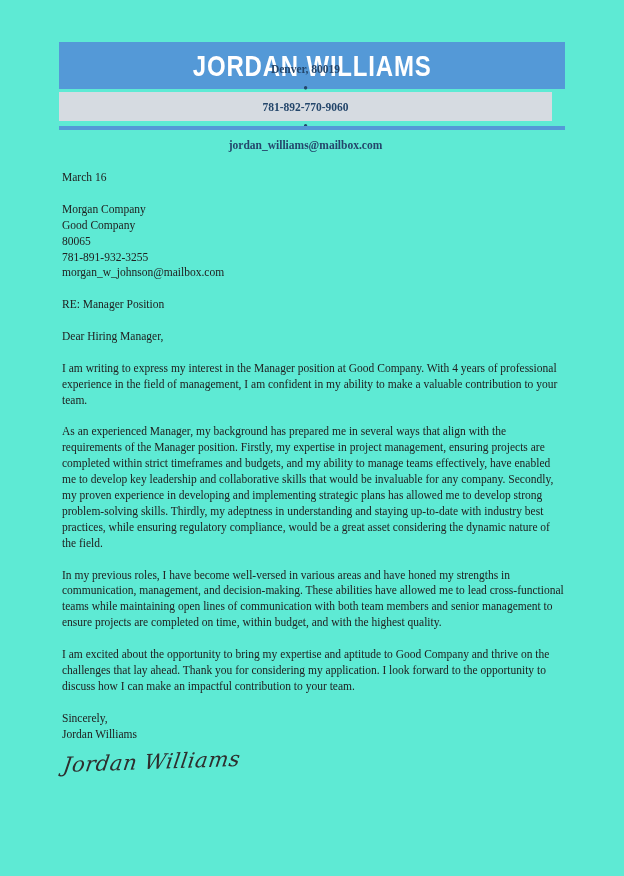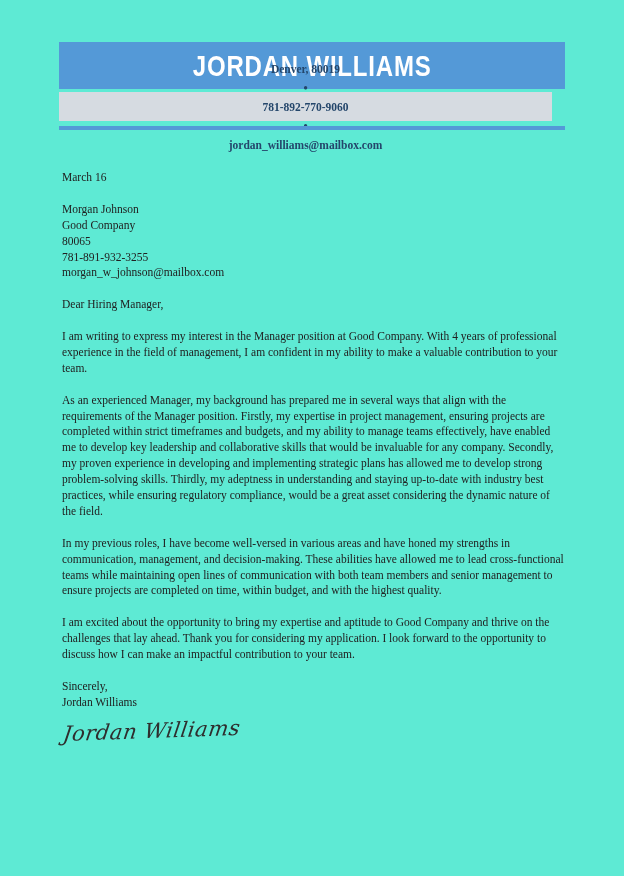--- a/index.html
+++ b/index.html
@@ -84,27 +84,28 @@
     <span class="sep">•</span>
     <span>jordan_williams@mailbox.com</span>
   </div>
 
   <div class="accent-line"></div>
 
   <main class="letter">
     <p class="block">March 16</p>
 
     <div class="block">
-      <div>Morgan Johnson</div>
+      <div>Morgan Company</div>
       <div>Good Company</div>
       <div>80065</div>
       <div>781-891-932-3255</div>
       <div>morgan_w_johnson@mailbox.com</div>
     </div>
 
+    <p class="block">RE: Manager Position</p>
 
     <p class="block">Dear Hiring Manager,</p>
 
     <p class="block">I am writing to express my interest in the Manager position at Good Company. With 4 years of professional experience in the field of management, I am confident in my ability to make a valuable contribution to your team.</p>
     <p class="block">As an experienced Manager, my background has prepared me in several ways that align with the requirements of the Manager position. Firstly, my expertise in project management, ensuring projects are completed within strict timeframes and budgets, and my ability to manage teams effectively, have enabled me to develop key leadership and collaborative skills that would be invaluable for any company. Secondly, my proven experience in developing and implementing strategic plans has allowed me to develop strong problem-solving skills. Thirdly, my adeptness in understanding and staying up-to-date with industry best practices, while ensuring regulatory compliance, would be a great asset considering the dynamic nature of the field.</p>
     <p class="block">In my previous roles, I have become well-versed in various areas and have honed my strengths in communication, management, and decision-making. These abilities have allowed me to lead cross-functional teams while maintaining open lines of communication with both team members and senior management to ensure projects are completed on time, within budget, and with the highest quality.</p>
     <p class="block">I am excited about the opportunity to bring my expertise and aptitude to Good Company and thrive on the challenges that lay ahead. Thank you for considering my application. I look forward to the opportunity to discuss how I can make an impactful contribution to your team.</p>
 
     <div class="block">
       <div>Sincerely,</div>

